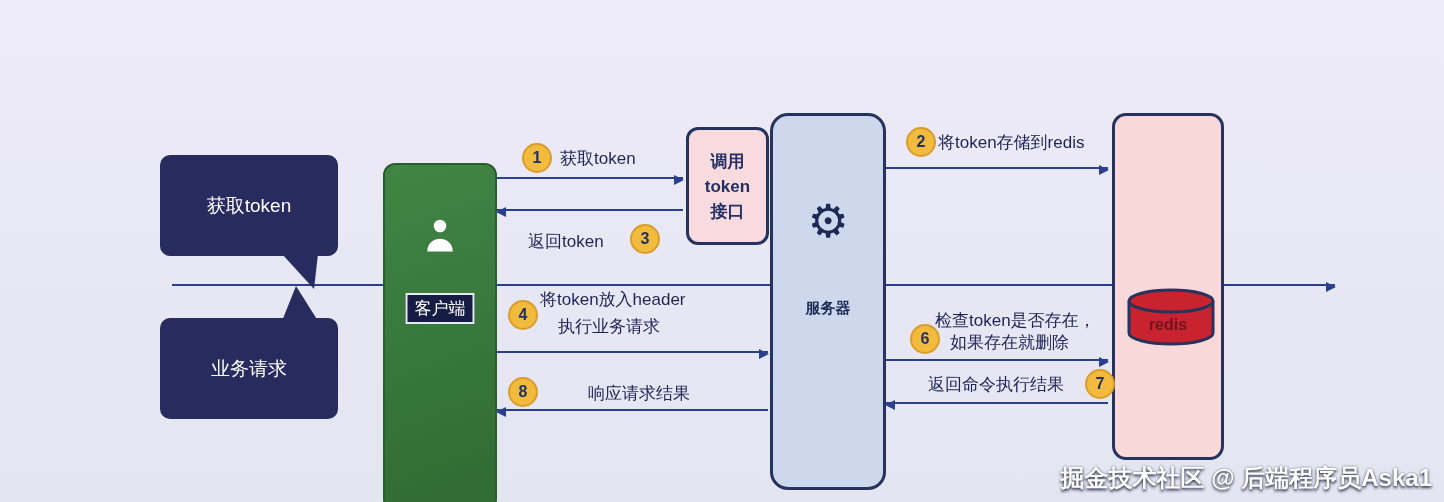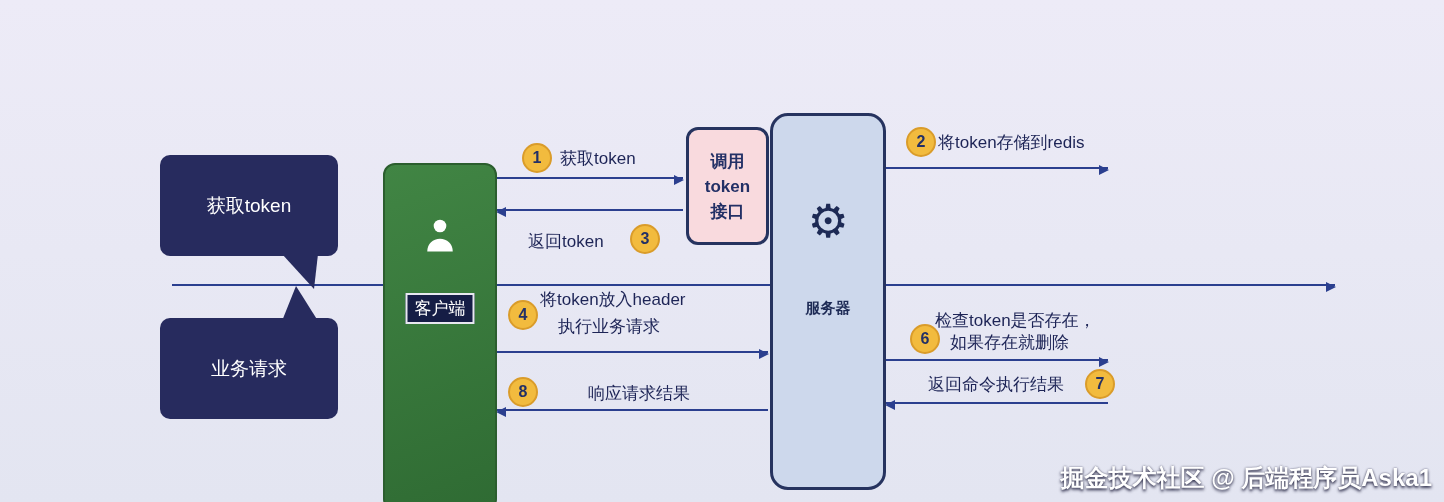--- a/index.html
+++ b/index.html
@@ -127,20 +127,27 @@
     <div>调用</div>
     <div>token</div>
     <div>接口</div>
   </div>
 
   <div class="server">
     <div class="gear">⚙</div>
     <div class="server-label">服务器</div>
   </div>
 
+  <div class="redis-box">
+    <svg class="cylinder" width="92" height="60" viewBox="0 0 92 60">
+      <path d="M4,13 V45 a42,11 0 0 0 84,0 V13" fill="#c8232e" stroke="#26335f" stroke-width="3"></path>
+      <ellipse cx="46" cy="13" rx="42" ry="11" fill="#c8232e" stroke="#26335f" stroke-width="3"></ellipse>
+    </svg>
+    <div class="redis-label">redis</div>
+  </div>
 
   <div class="arrow right a1"></div>
   <div class="arrow left  a3"></div>
   <div class="arrow right a2"></div>
   <div class="arrow right a4"></div>
   <div class="arrow right a6"></div>
   <div class="arrow left  a7"></div>
   <div class="arrow left  a8"></div>
 
   <div class="step c1">1</div>

